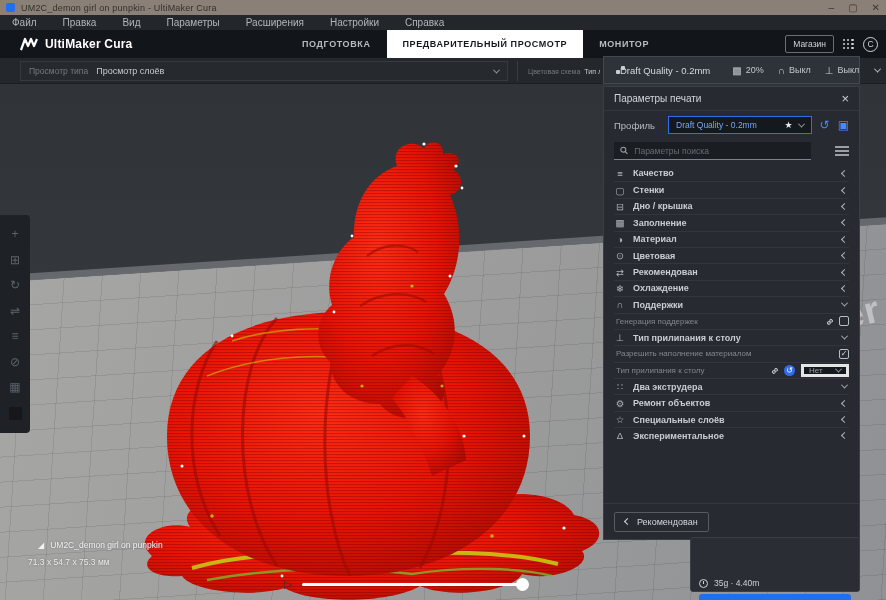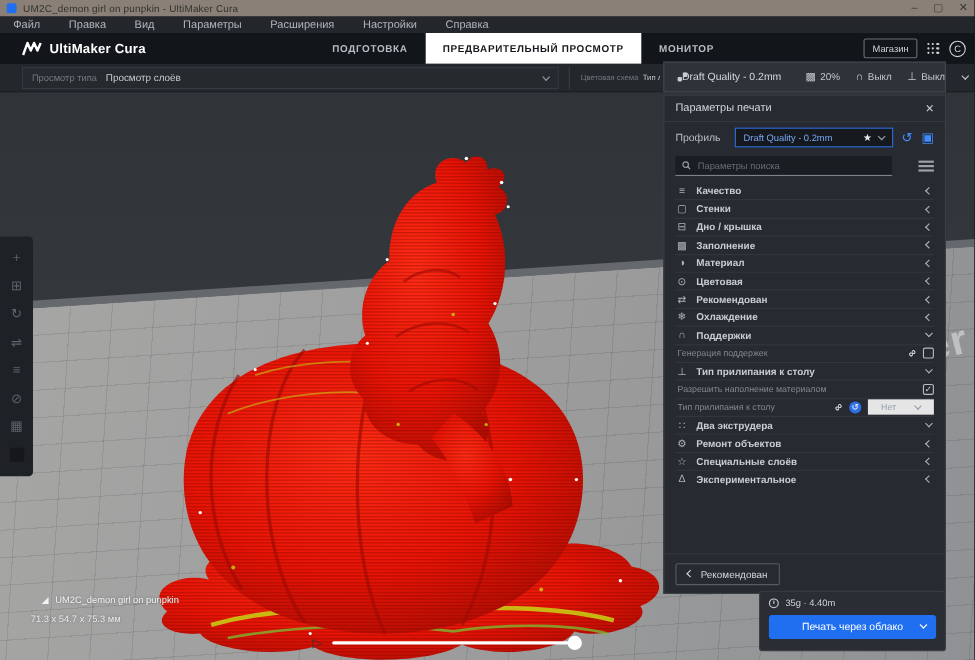--- a/index.html
+++ b/index.html
@@ -103,21 +103,21 @@
   .cat-label { flex:1; color:#c9cdd2; font-size:9px; font-weight:bold; white-space:nowrap; overflow:hidden; }
   .cat-chev { color:#aeb3b9; margin-right:2px; }
   .sub-row { height:16.4px; display:flex; align-items:center; gap:6px;
     border-top:1px solid rgba(255,255,255,0.055); padding-left:2px; }
   .sub-label { flex:1; color:#82878e; font-size:8px; white-space:nowrap; overflow:hidden; }
   .ctl-link { color:#d7dbe0; font-size:10px; font-weight:bold; transform:rotate(-45deg); }
   .ctl-revert { width:11px; height:11px; border-radius:50%; background:#2f6fe4; color:#fff;
     font-size:8px; display:flex; align-items:center; justify-content:center; }
   .cb { width:10px; height:10px; border:1px solid #b9bec4; border-radius:2px;
     display:flex; align-items:center; justify-content:center; color:#d7dbe0; font-size:8px; }
-  .dd-small { width:60px; height:13px; background:#15181c; border:7px solid #e5e5e5;
+  .dd-small { width:48px; height:13px; background:#15181c; border:3px solid #e5e5e5;
     display:flex; align-items:center; padding:0 5px; gap:4px; color:#9aa0a8; }
   .dd-small .dd-val { flex:1; font-size:8px; }
   .sp-footer { height:36px; display:flex; align-items:center; padding:0 10px;
     border-top:1px solid #34383e; }
   .recommended-btn { border:1px solid #565b61; color:#d2d6db; background:transparent;
     font-size:9px; padding:4px 10px; display:flex; align-items:center; gap:7px; border-radius:2px; }
 
   
   .viewport { position:absolute; left:0; top:84px; width:886px; height:516px;
     background:linear-gradient(180deg,#303439 0%, #34383d 40%, #3c4046 44%); overflow:hidden; }
@@ -161,21 +161,21 @@
   
   .sim-slider { position:absolute; left:284px; top:494px; z-index:3; display:flex; align-items:center; }
   .play-icon { color:#2e3237; font-size:11px; margin-right:10px; }
   .sim-track { width:225px; height:3px; background:#ffffff; border-radius:2px; position:relative; }
   .sim-handle { position:absolute; right:-2px; top:-5px; width:13px; height:13px;
     background:#ffffff; border-radius:50%; }
 
   
   .job-panel { position:absolute; left:690px; top:537px; width:170px; height:55px;
     background:#2a2e34; border:1px solid #3a3f45; border-radius:3px; z-index:7; padding:5px 8px; }
-  .job-stats { display:flex; align-items:center; gap:6px; color:#cfd3d8; font-size:8.5px; }
+  .job-stats { display:flex; align-items:center; gap:6px; color:#cfd3d8; font-size:8.5px;margin-top:35px; }
   .clock-icon { width:9px; height:9px; border:1.2px solid #cfd3d8; border-radius:50%; position:relative; }
   .clock-icon::after { content:""; position:absolute; left:3.2px; top:1.2px; width:1.2px; height:3.2px;
     background:#cfd3d8; }
   .print-cloud-btn { margin-top:6px; width:152px; height:22px; background:#1f6ff0; border:none;
     border-radius:3px; color:#ffffff; font-size:9.5px; display:flex; align-items:center;
     justify-content:center; position:relative; }
   .print-cloud-btn .chev { position:absolute; right:9px; top:8px; color:#fff; }
 </style>
 </head>
 <body>

